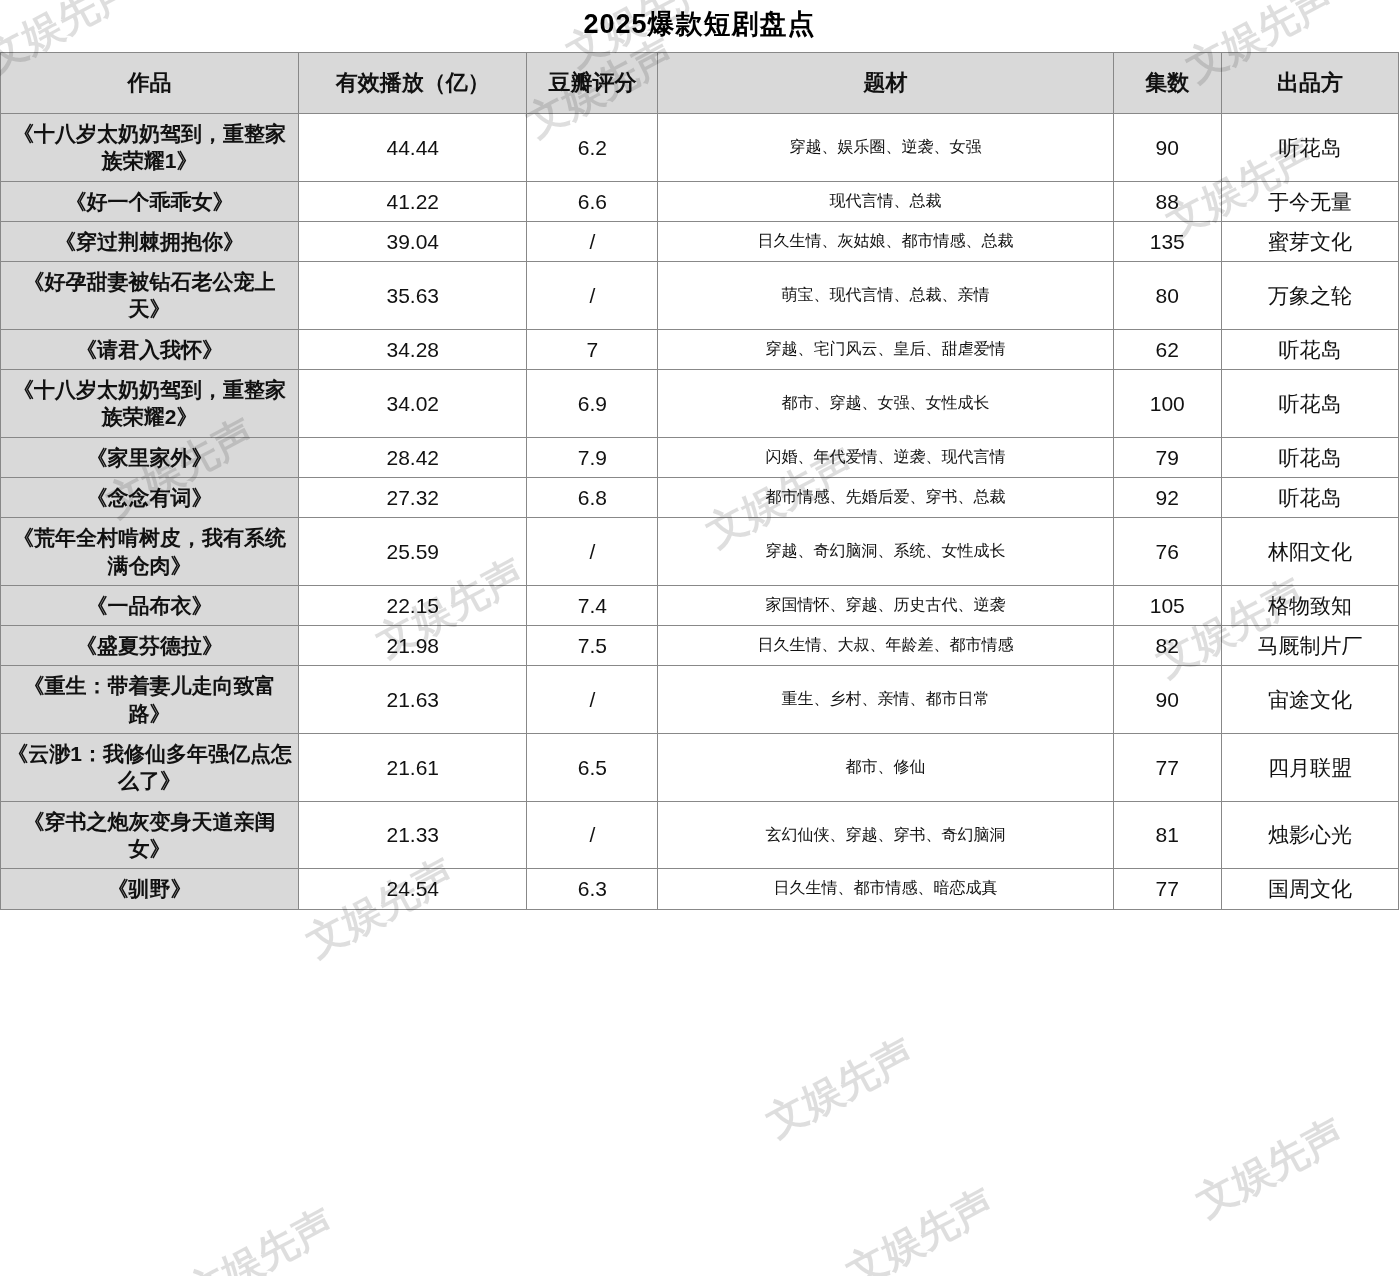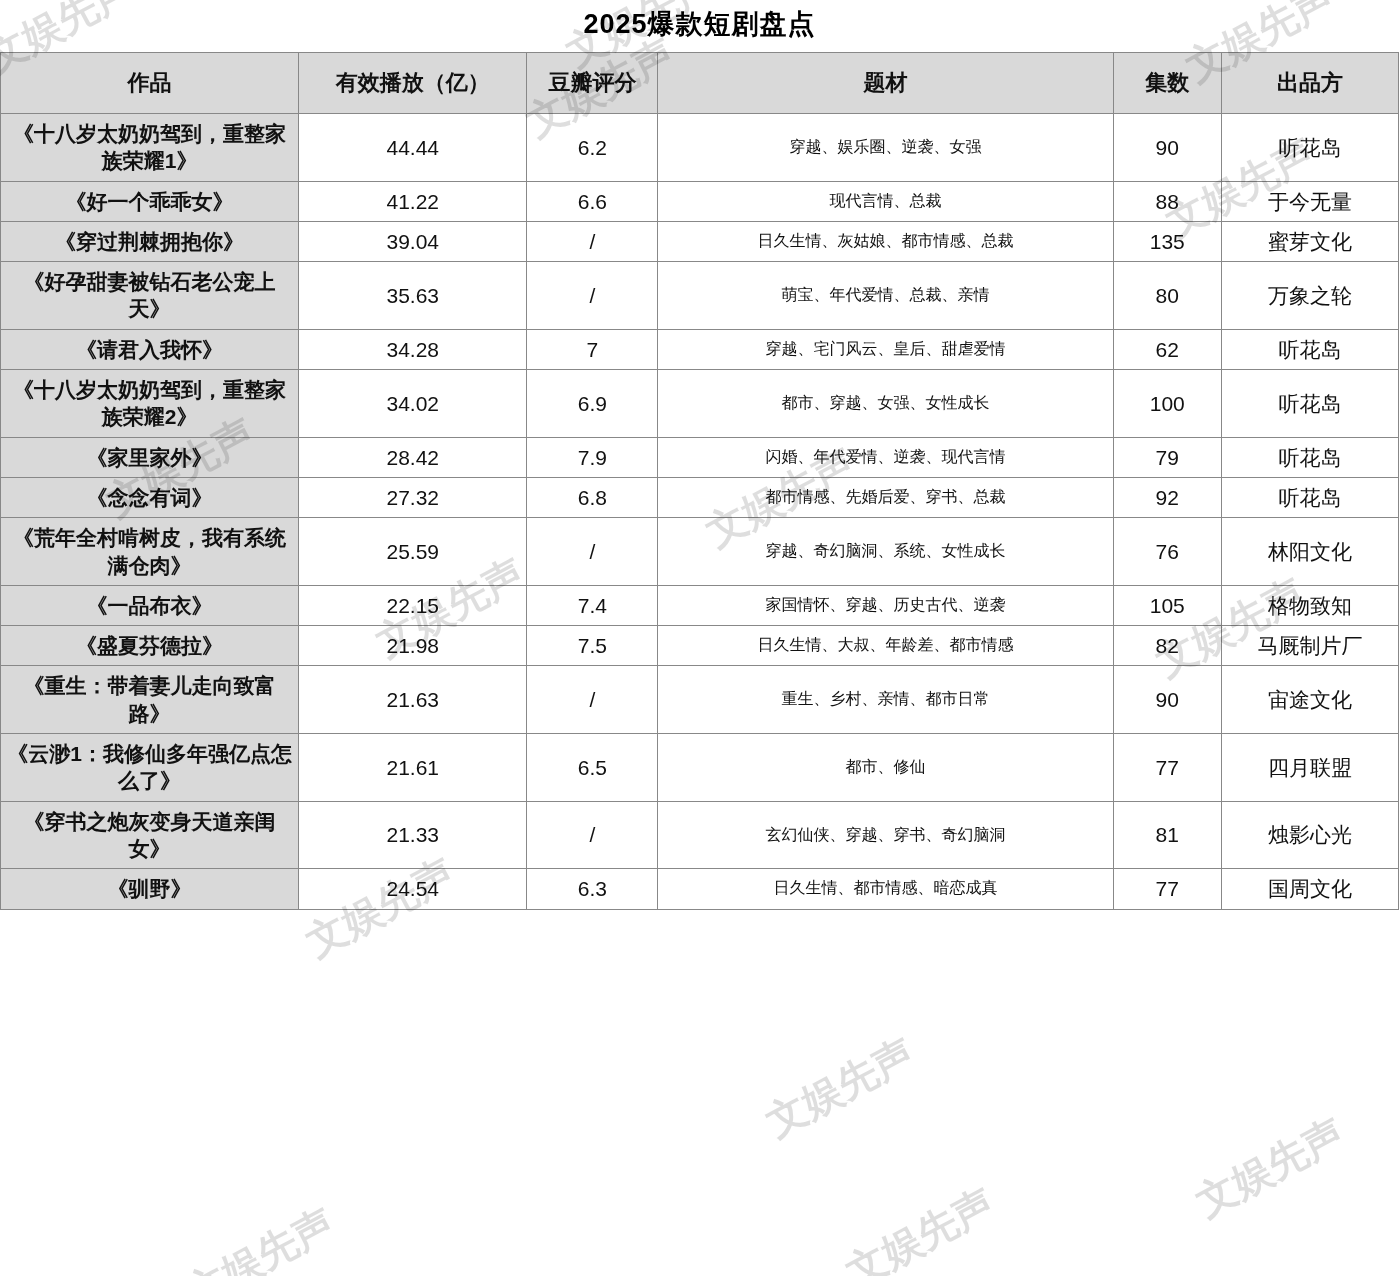--- a/index.html
+++ b/index.html
@@ -144,21 +144,21 @@
         <td class="val">39.04</td>
         <td class="val">/</td>
         <td class="theme">日久生情、灰姑娘、都市情感、总裁</td>
         <td class="eps">135</td>
         <td class="maker">蜜芽文化</td>
       </tr>
       <tr>
         <td class="work">《好孕甜妻被钻石老公宠上天》</td>
         <td class="val">35.63</td>
         <td class="val">/</td>
-        <td class="theme">萌宝、年代爱情、总裁、亲情</td>
+        <td class="theme">萌宝、现代言情、总裁、亲情</td>
         <td class="eps">80</td>
         <td class="maker">万象之轮</td>
       </tr>
       <tr>
         <td class="work">《请君入我怀》</td>
         <td class="val">34.28</td>
         <td class="val">7</td>
         <td class="theme">穿越、宅门风云、皇后、甜虐爱情</td>
         <td class="eps">62</td>
         <td class="maker">听花岛</td>

